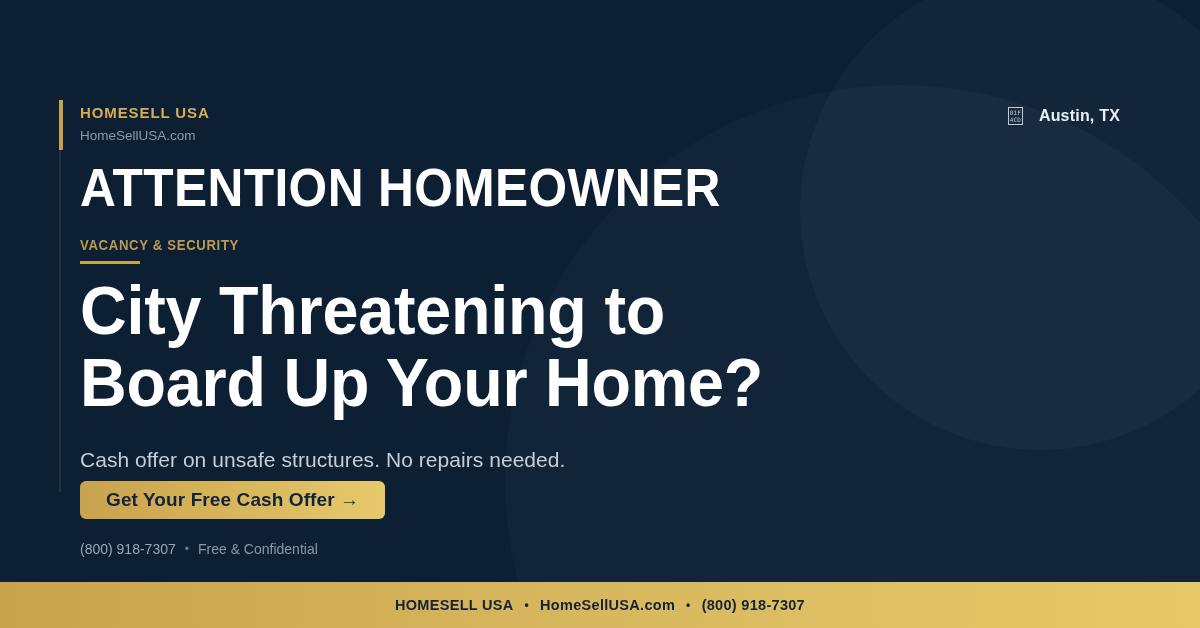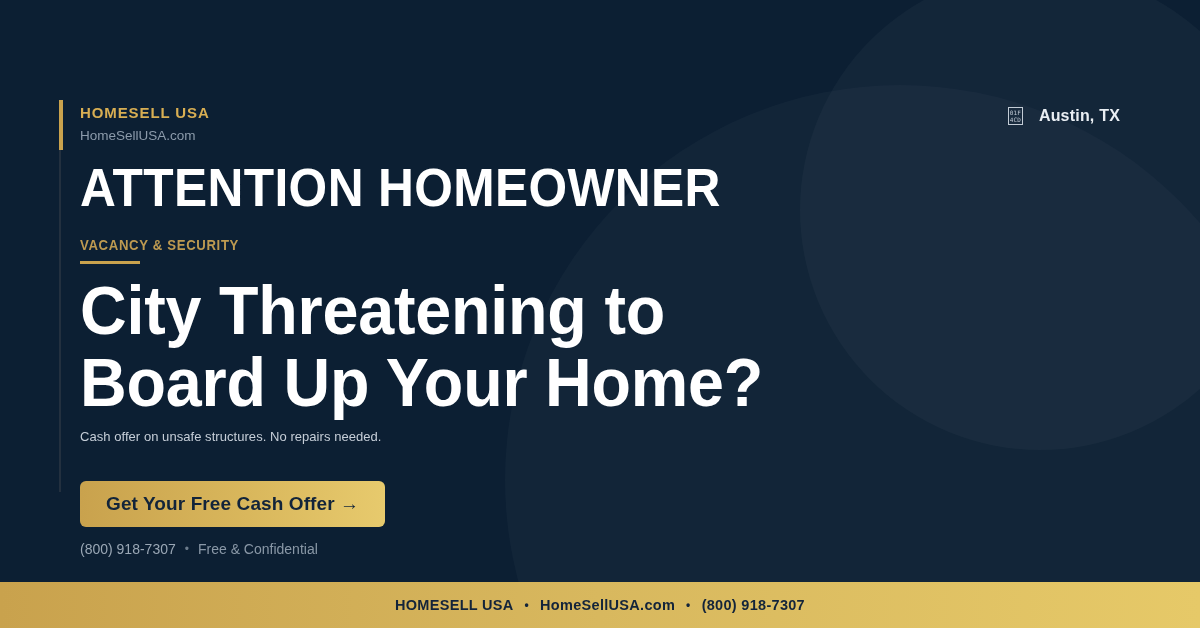--- a/index.html
+++ b/index.html
@@ -169,32 +169,32 @@
     line-height: 72px;
     letter-spacing: -0.2px;
     transform: scaleX(0.95);
     transform-origin: left center;
   }
   .headline-line { display: block; white-space: nowrap; }
 
   .subhead {
     position: absolute;
     left: 0;
-    top: 429px;
-    font-size: 13px;
+    top: 447px;
+    font-size: 21px;
     color: #c6ced8;
     line-height: 1.2;
     letter-spacing: 0.05px;
   }
 
   .cta-button {
     position: absolute;
     left: 0;
     top: 481px;
-    height: 46px;
+    height: 38px;
     box-sizing: border-box;
     padding: 0 26px;
     display: inline-flex;
     align-items: center;
     border: none;
     border-radius: 6px;
     background: linear-gradient(90deg, #c9a24d 0%, #d9b75c 55%, #e7ca6d 100%);
     color: #12243a;
     font-family: "Liberation Sans", sans-serif;
     font-size: 19px;

